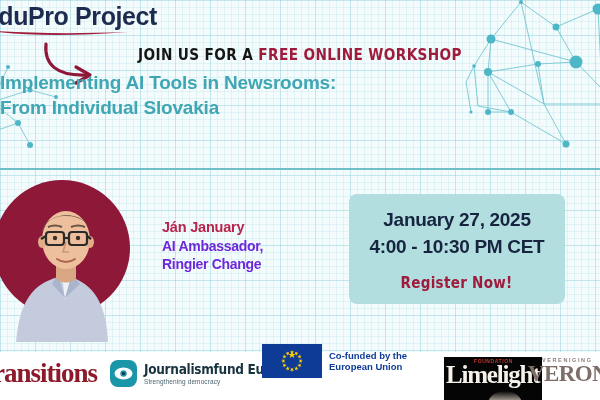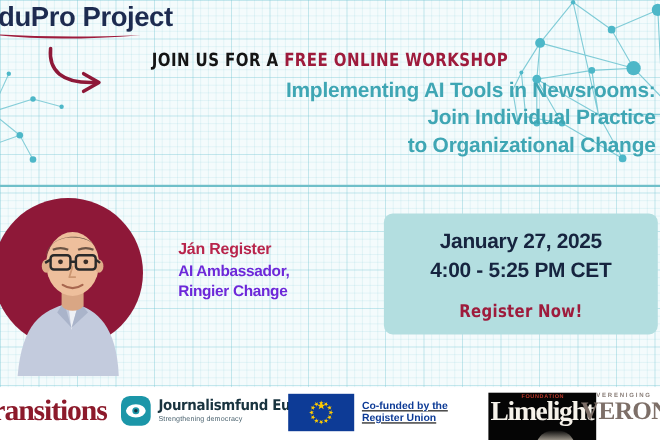--- a/index.html
+++ b/index.html
@@ -46,22 +46,22 @@
   .kicker {
     position:absolute; left:0; top:45px; width:600px;
     text-align:center; font-size:16.5px; font-weight:bold;
     letter-spacing:.4px; color:#151515;
     font-family:"DejaVu Sans Condensed","Liberation Sans",sans-serif;
     transform:scaleX(.92); text-transform:uppercase;
   }
   .kicker .hl { color:#9e1b3c; }
 
   .headline {
-    position:absolute; left:0; top:70px; width:596px;
-    text-align:right; color:#3fa6b4;
+    position:absolute; left:0; top:70px; width:540px;
+    text-align:left; color:#3fa6b4;
     font-size:19px; font-weight:bold; line-height:25px;
     letter-spacing:-.2px;
   }
 
   
   .divider {
     position:absolute; left:0; top:168px; width:600px; height:2px;
     background:#6fbfc9;
   }
 
@@ -79,21 +79,21 @@
     color:#b8244b; font-size:14.5px; font-weight:bold; line-height:19px;
     letter-spacing:-.2px;
   }
   .speaker-role {
     color:#6d28d9; font-size:14px; font-weight:bold; line-height:18px;
     letter-spacing:-.3px;
   }
 
   
   .date-panel {
-    position:absolute; left:349px; top:194px; width:249px; height:110px;
+    position:absolute; left:349px; top:194px; width:216px; height:110px;
     background:#b3dee0; border-radius:8px;
     display:flex; flex-direction:column; align-items:center;
     justify-content:center; gap:2px;
   }
   .date-line {
     color:#16243f; font-size:19px; font-weight:bold; line-height:25px;
     letter-spacing:-.3px;
   }
   .register-btn {
     margin-top:12px; color:#9e1b3c; font-size:16px; font-weight:bold;
@@ -123,21 +123,21 @@
   .jf-text-main {
     font-size:13.5px; font-weight:bold; color:#19333f;
     font-family:"DejaVu Sans Condensed","Liberation Sans",sans-serif;
     line-height:14px; letter-spacing:-.3px; white-space:nowrap;
   }
   .jf-text-sub {
     font-size:6.5px; color:#4c6470; letter-spacing:.1px;
     white-space:nowrap; margin-top:2px;
   }
 
-  .logo-eu { left:262px; top:358px; gap:7px;text-decoration:underline; }
+  .logo-eu { left:262px; top:344px; gap:7px; }
   .eu-flag { width:60px; height:34px; background:#0d3b96; position:relative; }
   .eu-text {
     font-size:9.5px; font-weight:bold; color:#0d3b96; line-height:11.5px;
     white-space:nowrap;
   }
 
   .logo-limelight {
     left:444px; top:357px; width:98px; height:47px;
     background:#050505; overflow:hidden;
   }
@@ -224,22 +224,21 @@
     <path d="M8 2 C6 22, 18 34, 48 33" stroke="#8e1838" stroke-width="3.2" fill="none" stroke-linecap="round"></path>
     <path d="M38 25 L52 33 L38 41" stroke="#8e1838" stroke-width="3.2" fill="none" stroke-linecap="round" stroke-linejoin="round"></path>
   </svg>
 
   <div class="kicker">
     <span>Join us for a </span><span class="hl">free online workshop</span>
   </div>
 
   <div class="headline">
     <div>Implementing AI Tools in Newsrooms:</div>
-    <div>Join Individual Practice</div>
-    <div>to Organizational Change</div>
+    <div>From Individual Slovakia</div>
   </div>
 
   <div class="divider"></div>
 
   <div class="portrait-wrap">
     <div class="portrait-circle"></div>
     <svg class="portrait-svg" viewBox="0 0 150 170">
       <defs>
         <clipPath id="bodyclip">
             <rect x="0" y="0" width="150" height="170"></rect>
@@ -275,28 +274,28 @@
         <path d="M56 55 Q63 52, 70 55" stroke="#6b5445" stroke-width="2" fill="none"></path>
         <path d="M79 55 Q86 52, 93 55" stroke="#6b5445" stroke-width="2" fill="none"></path>
 
         <path d="M74 70 L71 80 L77 80" stroke="#cc9772" stroke-width="1.6" fill="none" stroke-linejoin="round"></path>
         <path d="M65 87 Q74 93, 83 87" stroke="#a8674f" stroke-width="2" fill="none" stroke-linecap="round"></path>
       </g>
     </svg>
   </div>
 
   <div class="speaker">
-    <div class="speaker-name">Ján Register</div>
+    <div class="speaker-name">Ján January</div>
     <div class="speaker-role">AI Ambassador,</div>
     <div class="speaker-role">Ringier Change</div>
   </div>
 
   <div class="date-panel">
     <div class="date-line">January 27, 2025</div>
-    <div class="date-line">4:00 - 5:25 PM CET</div>
+    <div class="date-line">4:00 - 10:30 PM CET</div>
     <div class="register-btn">Register Now!</div>
   </div>
 
   <div class="footer"></div>
 
   <div class="logo logo-transitions">Transitions</div>
 
   <div class="logo logo-jf">
     <div class="jf-mark">
       <svg width="19" height="13" viewBox="0 0 19 13">
@@ -330,21 +329,21 @@
               <polygon points="0,-2 .6,-.4 2.2,-.4 .9,.6 1.4,2.2 0,1.2 -1.4,2.2 -.9,.6 -2.2,-.4 -.6,-.4" transform="rotate(270) translate(0,-9)"></polygon>
               <polygon points="0,-2 .6,-.4 2.2,-.4 .9,.6 1.4,2.2 0,1.2 -1.4,2.2 -.9,.6 -2.2,-.4 -.6,-.4" transform="rotate(300) translate(0,-9)"></polygon>
               <polygon points="0,-2 .6,-.4 2.2,-.4 .9,.6 1.4,2.2 0,1.2 -1.4,2.2 -.9,.6 -2.2,-.4 -.6,-.4" transform="rotate(330) translate(0,-9)"></polygon>
             </g>
           </g>
         </g>
       </svg>
     </div>
     <div class="eu-text">
       <div>Co-funded by the</div>
-      <div>Register Union</div>
+      <div>European Union</div>
     </div>
   </div>
 
   <div class="logo logo-limelight">
     <div class="ll-glow"></div>
     <div class="ll-found">FOUNDATION</div>
     <div class="ll-word">Limelight</div>
   </div>
 
   <div class="logo logo-veronica">

